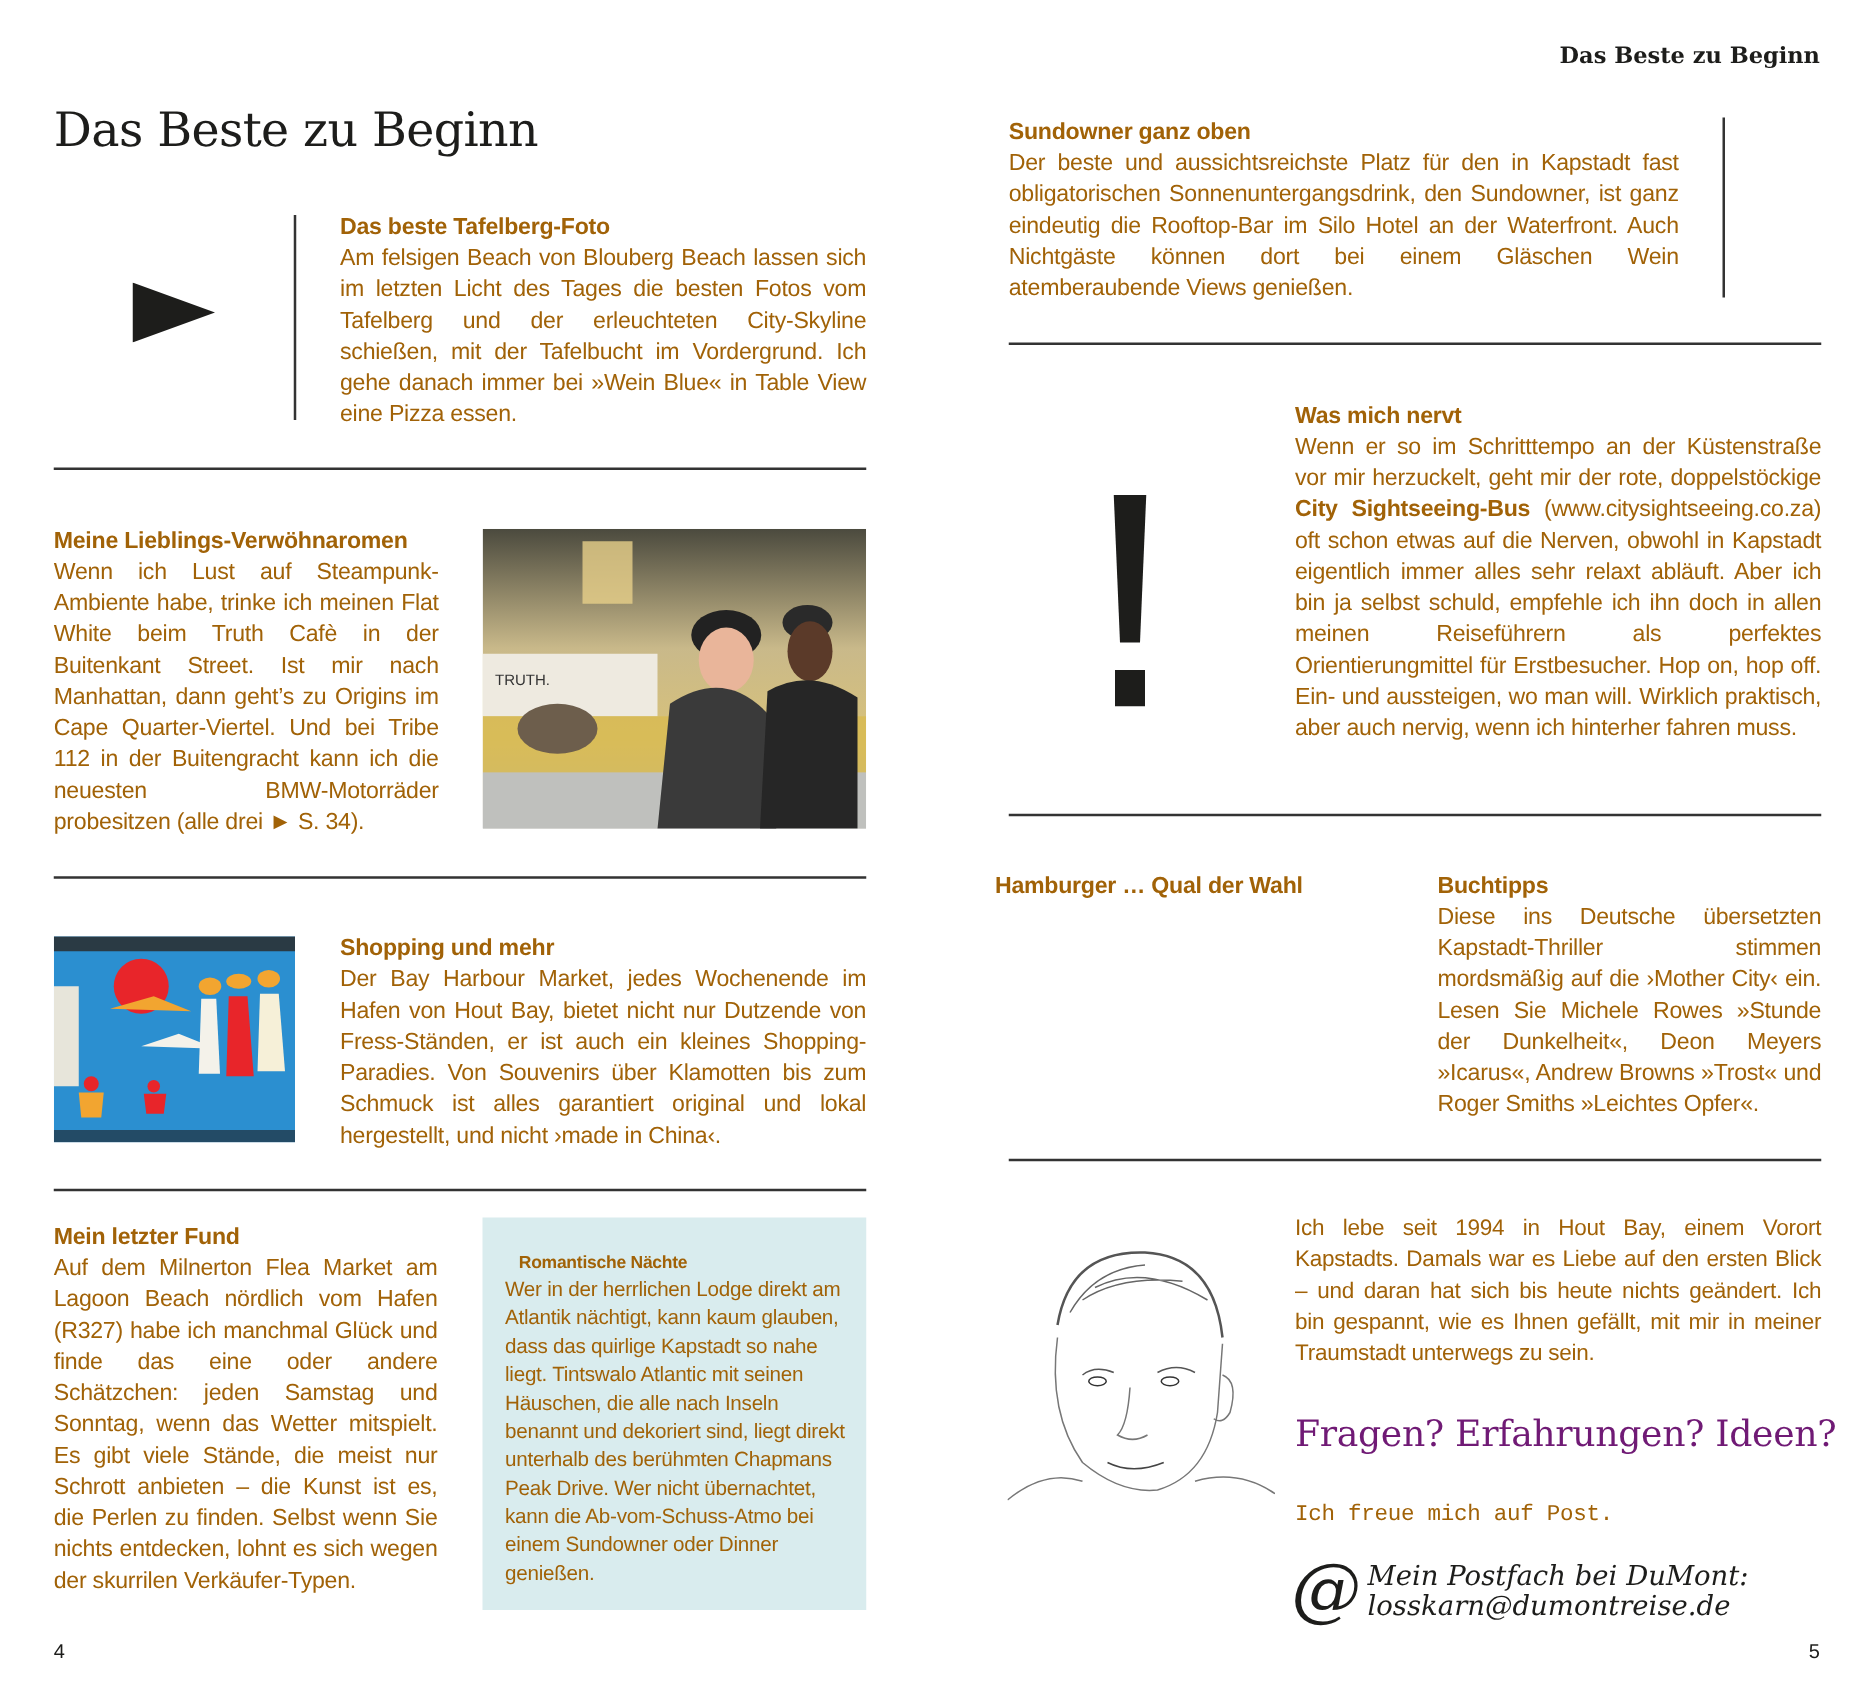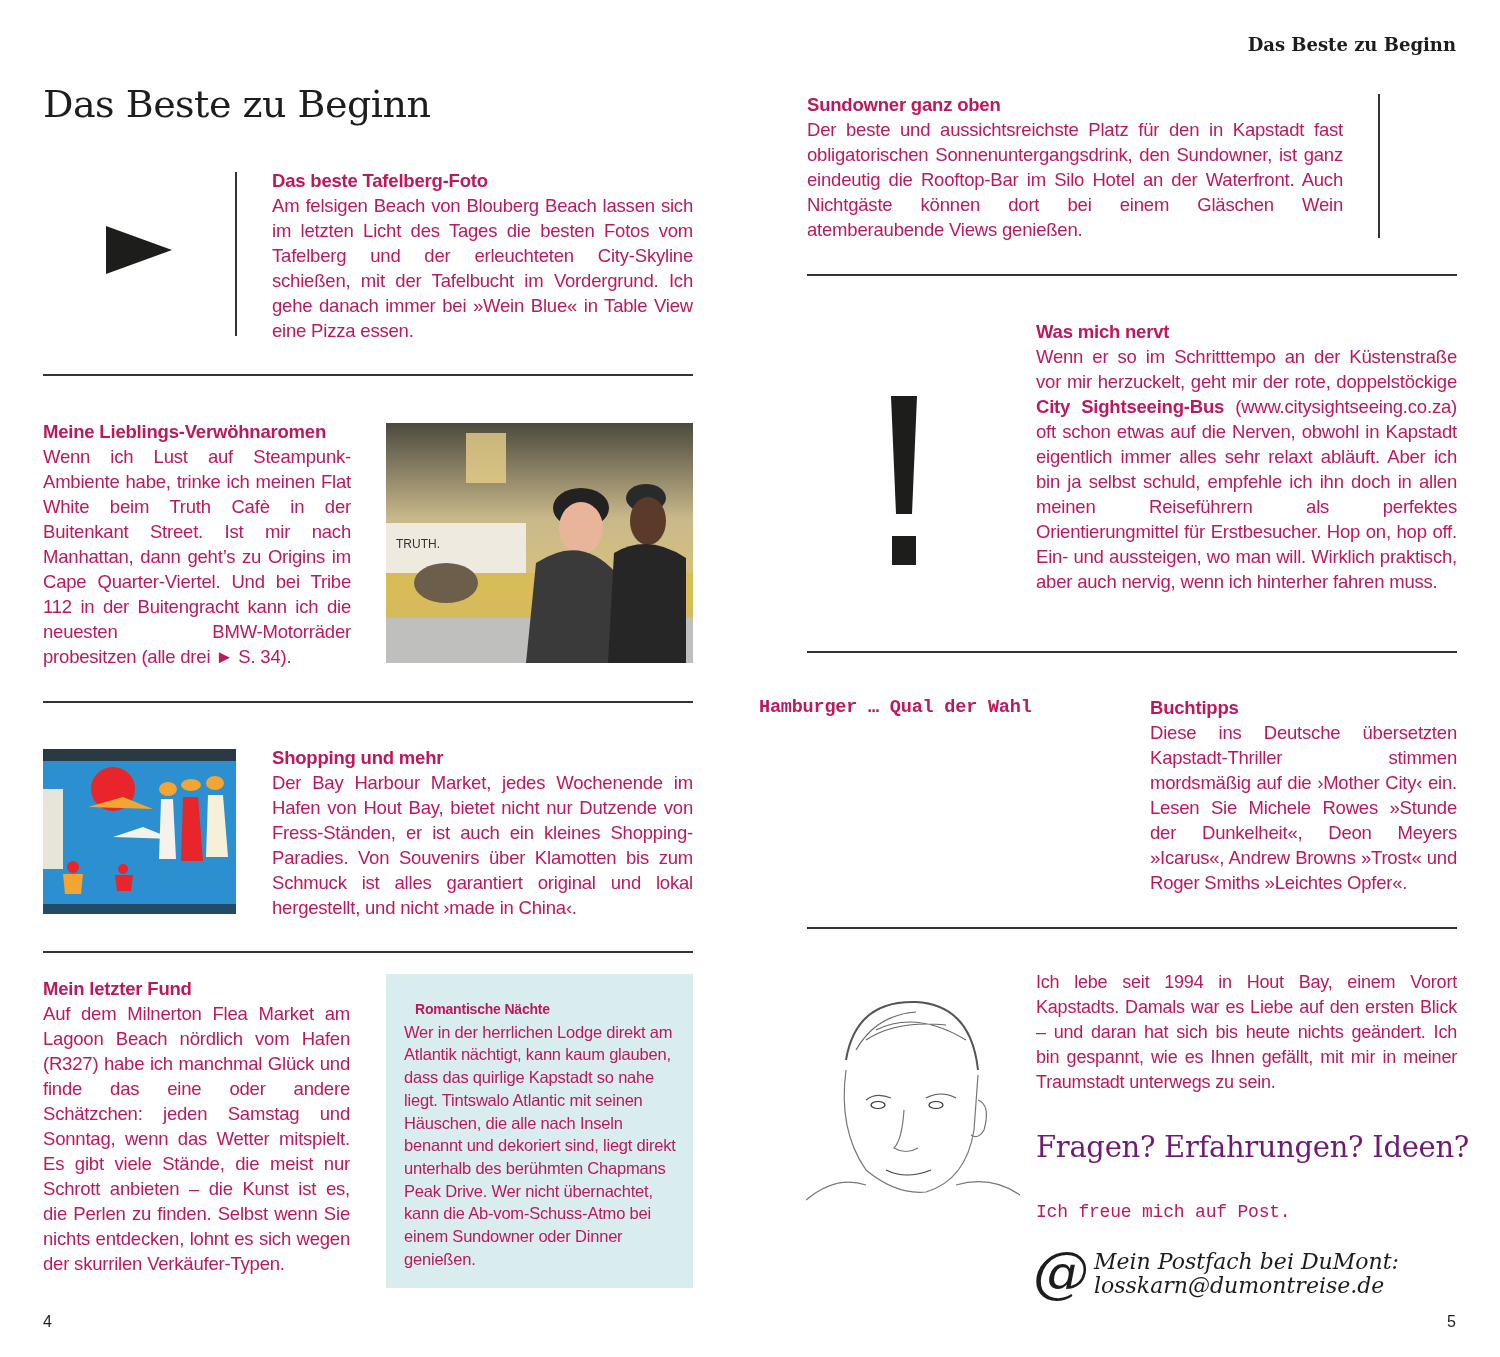--- a/index.html
+++ b/index.html
@@ -1,19 +1,19 @@
 <!DOCTYPE html>
 <html><head>
 <meta charset="utf-8">
 <style>
   html, body { margin: 0; padding: 0; background: #ffffff; }
   body { width: 1500px; height: 1357px; position: relative; overflow: hidden; color: #1d1d1b; font-family: "Liberation Sans", sans-serif; }
   .abs { position: absolute; }
   .serif { font-family: "DejaVu Serif", "Liberation Serif", serif; }
-  .body-text { font-size: 18.5px; line-height: 25px; text-align: justify; color: #be185d; letter-spacing: -0.2px; }
+  .body-text { font-size: 18.5px; line-height: 25px; text-align: justify; color: #a16207; letter-spacing: -0.2px; }
   .body-text .head { font-weight: bold; display: block; text-align: left; }
   .rule { position: absolute; height: 1.5px; background: #333; }
   .vrule { position: absolute; width: 1.5px; background: #333; }
   .running-head { font-weight: bold; font-size: 18px; }
   .page-title { font-size: 38px; font-weight: normal; letter-spacing: -0.5px; }
   .page-num { font-size: 16px; }
   .teal-box { background: #d9ecee; }
   .teal-box .body-text { font-size: 16.5px; line-height: 22.7px; text-align: left; }
   .contact-head { color: #701a75; font-size: 29px; letter-spacing: -0.3px; }
   .italic { font-style: italic; }
@@ -122,21 +122,21 @@
     <polygon points="1,0 27,0 22,118 6,118" fill="#1d1d1b"></polygon>
     <rect x="2" y="140" width="24" height="29" fill="#1d1d1b"></rect>
   </svg>
 </div>
 <div class="abs body-text" style="left:1036px; top:319px; width:421px;">
   <span class="head">Was mich nervt</span>
   <span>Wenn er so im Schritttempo an der Küstenstraße vor mir herzuckelt, geht mir der rote, doppelstöckige </span><b class="inline-strong">City Sightseeing-Bus</b><span> (www.citysightseeing.co.za) oft schon etwas auf die Nerven, obwohl in Kapstadt eigentlich immer alles sehr relaxt abläuft. Aber ich bin ja selbst schuld, empfehle ich ihn doch in allen meinen Reiseführern als perfektes Orientierungmittel für Erstbesucher. Hop on, hop off. Ein- und aussteigen, wo man will. Wirklich praktisch, aber auch nervig, wenn ich hinterher fahren muss.</span>
 </div>
 <div class="rule" style="left:807px; top:651px; width:650px;"></div>
 
-<div class="abs body-text" style="left:759px; top:695px; width:308px;font-family:Liberation Mono, monospace;">
+<div class="abs body-text" style="left:796px; top:695px; width:308px;">
   <span class="head">Hamburger … Qual der Wahl</span>
 </div>
 <div class="abs body-text" style="left:1150px; top:695px; width:307px;">
   <span class="head">Buchtipps</span>
   <span>Diese ins Deutsche übersetzten Kapstadt-Thriller stimmen mordsmäßig auf die ›Mother City‹ ein. Lesen Sie Michele Rowes »Stunde der Dunkelheit«, Deon Meyers »Icarus«, Andrew Browns »Trost« und Roger Smiths »Leichtes Opfer«.</span>
 </div>
 <div class="rule" style="left:807px; top:927px; width:650px;"></div>
 
 <div class="abs" style="left:806px; top:980px; width:214px; height:230px;">
   <svg width="214" height="230" viewBox="0 0 214 230">

